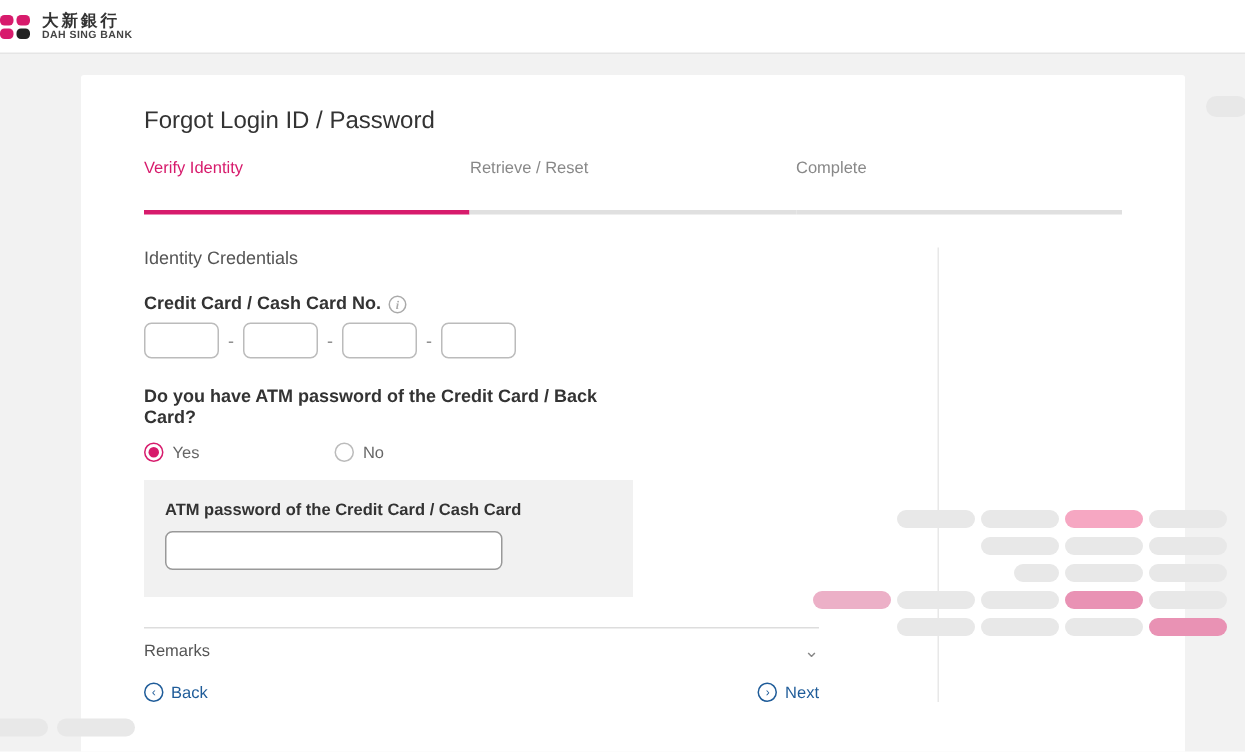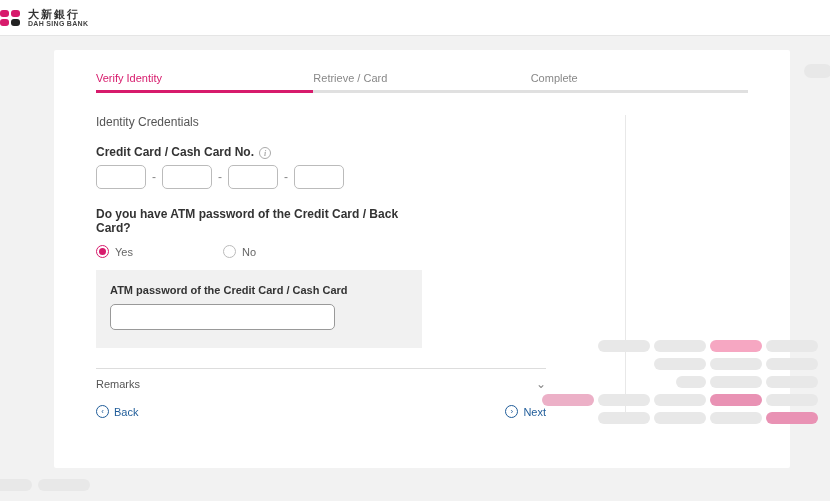--- a/index.html
+++ b/index.html
@@ -47,21 +47,21 @@
     color: #333;
     margin-bottom: 16px;
   }
   .tabs {
     display: flex;
     margin-bottom: 22px;
   }
   .tab {
     flex: 1;
     font-size: 11px;
-    padding: 0 0 6px 0;
+    padding: 0 0 22px 0;
     color: #888;
     border-bottom: 3px solid #e0e0e0;
   }
   .tab.active {
     color: #d71b6c;
     border-bottom-color: #d71b6c;
   }
   .main-cols {
     display: flex;
   }
@@ -231,24 +231,25 @@
       </svg>
     </span>
     <span class="logo-text">
       <span class="cn">大新銀行</span>
       <span class="en">DAH SING BANK</span>
     </span>
   </div>
 </div>
 
 <div class="card">
+  <h1 class="page-title">Forgot Login ID / Password</h1>
 
   <div class="tabs">
     <div class="tab active">Verify Identity</div>
-    <div class="tab">Retrieve / Card</div>
+    <div class="tab">Retrieve / Reset</div>
     <div class="tab">Complete</div>
   </div>
 
   <div class="main-cols">
     <div class="left-col">
       <div class="section-heading">Identity Credentials</div>
 
       <div class="field-label">
         <span>Credit Card / Cash Card No.</span>
         <span class="info-icon">i</span>

